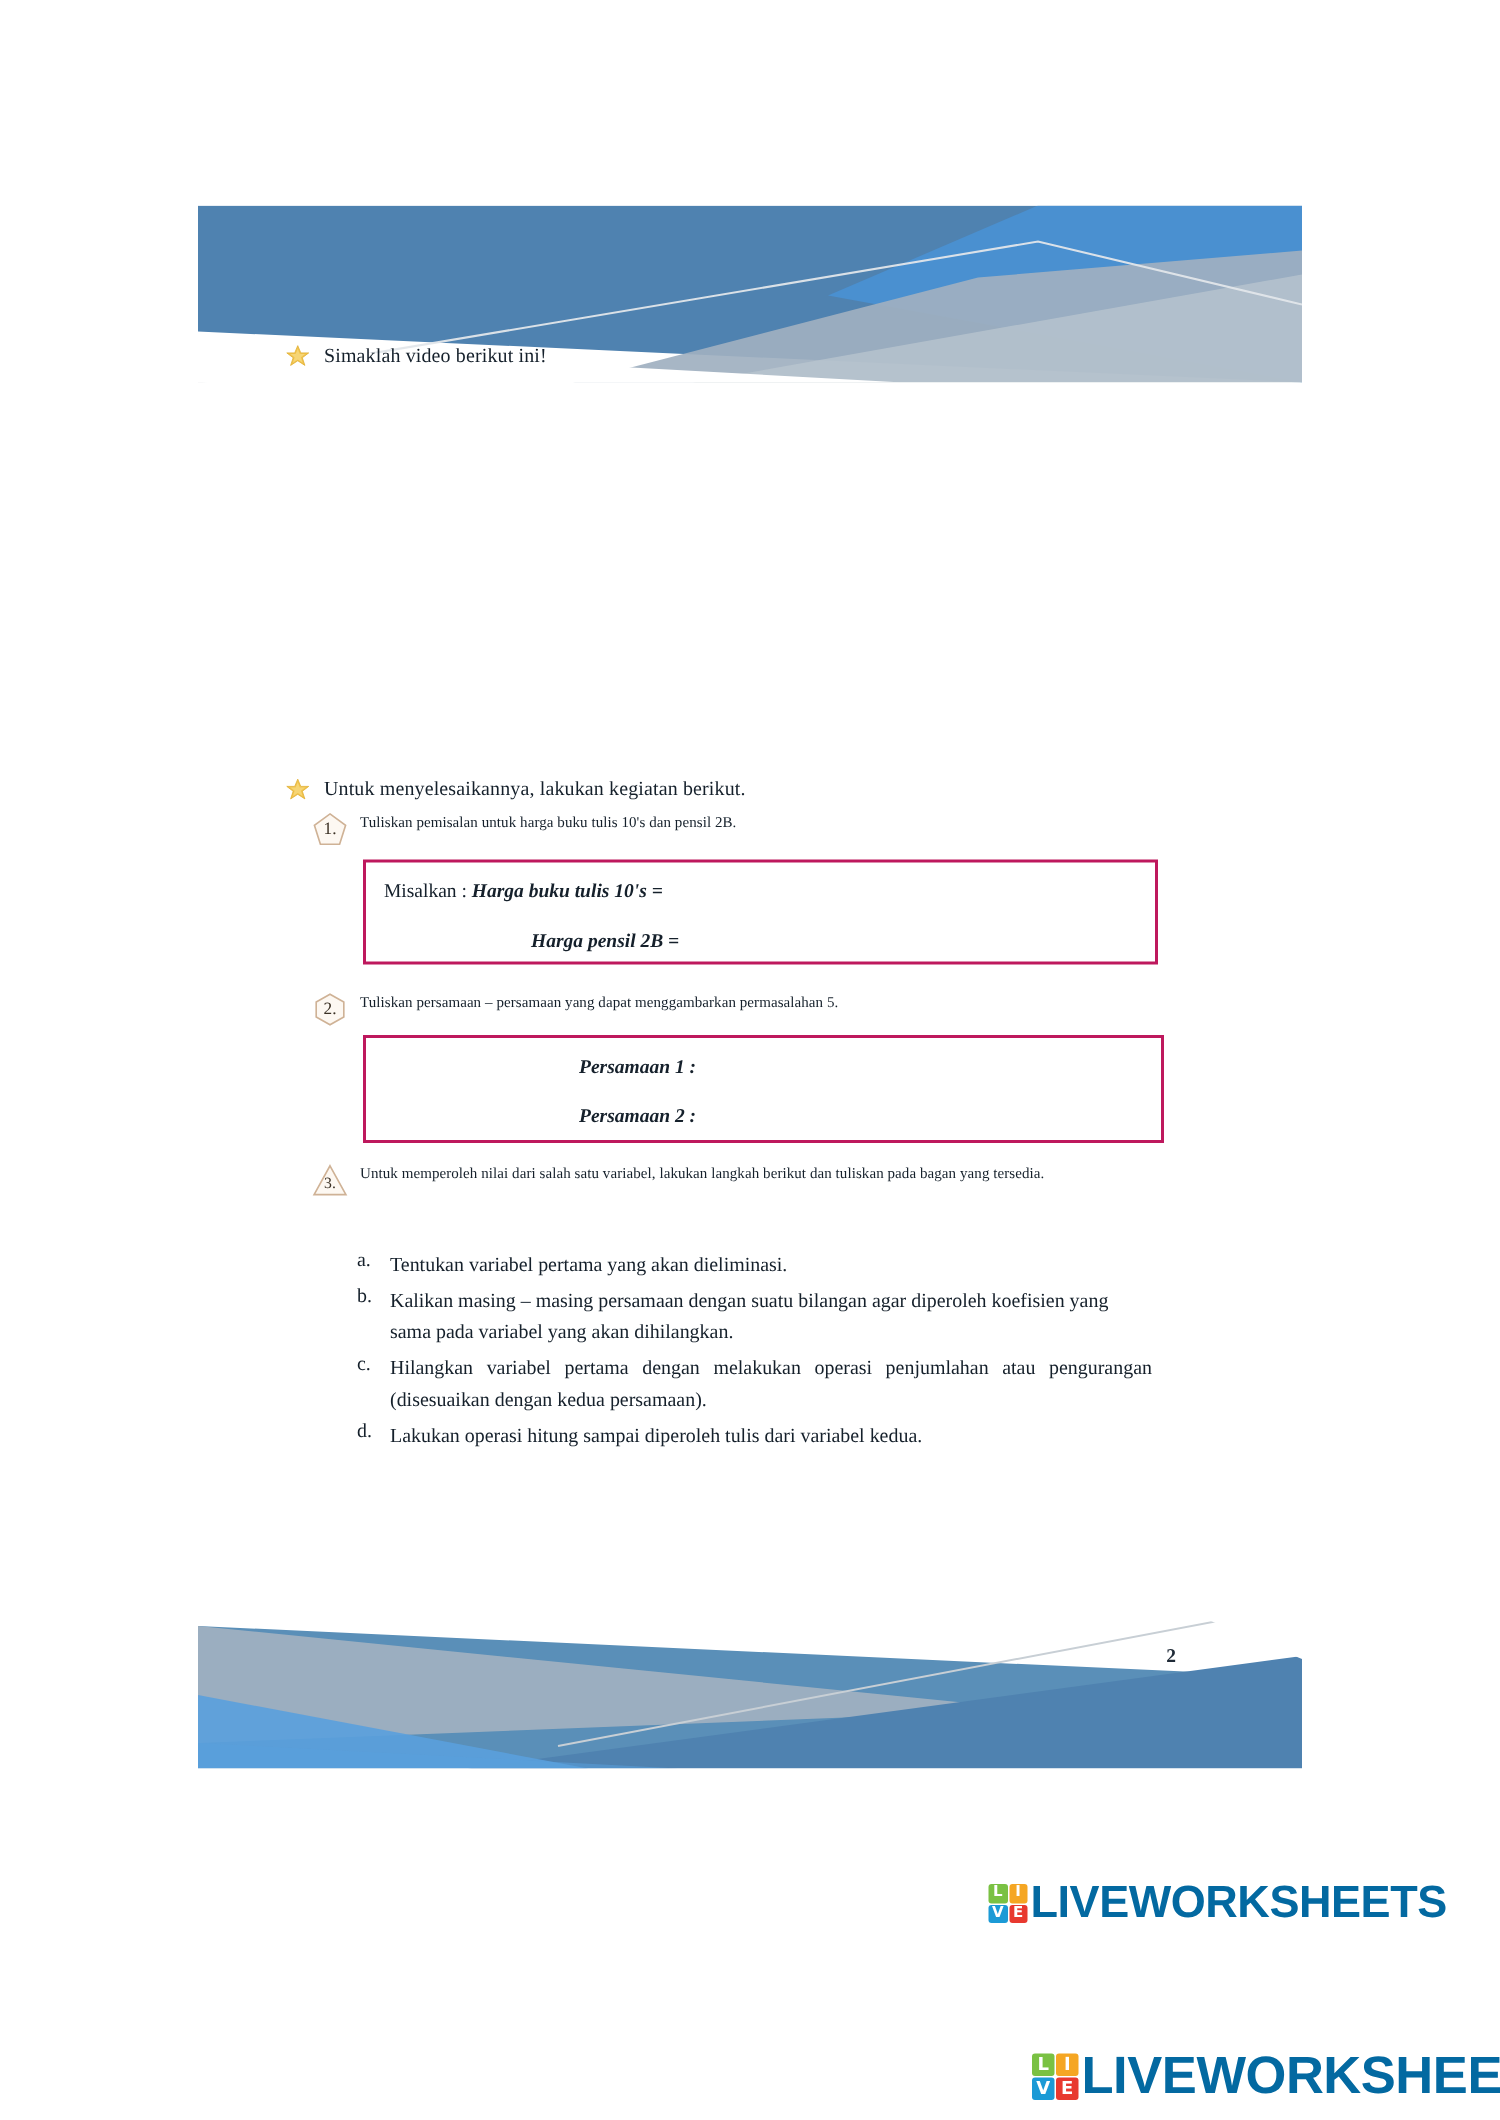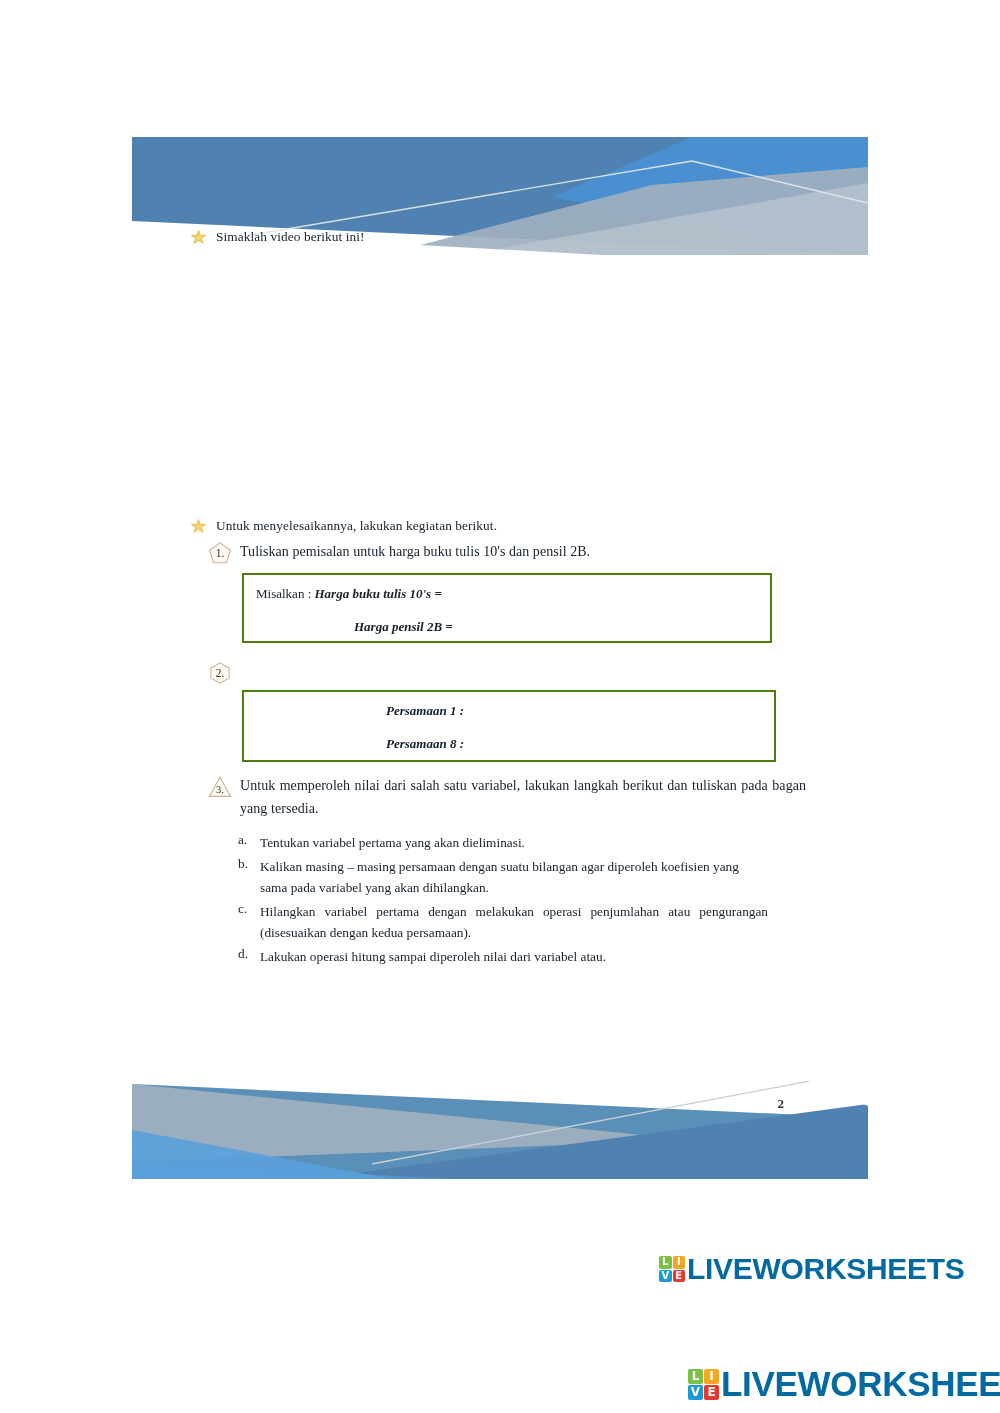--- a/index.html
+++ b/index.html
@@ -139,30 +139,30 @@
     text-align: center;
     font-family: "Liberation Serif", serif;
     font-size: 11.5px;
     color: #3a3024;
     font-weight: normal;
   }
   .badge.tri .badge-num { transform: translateY(-26%); font-size: 10.5px; }
 
   .num-text {
     font-family: "Liberation Serif", serif;
-    font-size: 14px;
+    font-size: 10px;
     color: #15202b;
     line-height: 1.62;
     letter-spacing: .05px;
   }
 
   
   .answer-box {
     position: absolute;
-    border: 2px solid #4d7c0f;
+    border: 2px solid #be185d;
     background: #ffffff;
     box-sizing: border-box;
   }
   .answer-line {
     font-family: "Liberation Serif", serif;
     font-size: 13px;
     color: #15202b;
   }
   .ital-bold { font-style: italic; font-weight: bold; }
 
@@ -287,25 +287,26 @@
       <div class="answer-line ital-bold" style="position:absolute; left:110px; top:44px;">Harga pensil 2B =</div>
     </div>
 
     <div class="num-item" style="left:76px; top:524px; width:600px;">
       <span class="badge">
         <svg width="24" height="24" viewBox="0 0 24 24" xmlns="http://www.w3.org/2000/svg">
           <polygon points="12,1.8 21.2,7.0 21.2,17.0 12,22.2 2.8,17.0 2.8,7.0" fill="#fdf8f2" stroke="#cfb296" stroke-width="1.1"></polygon>
         </svg>
         <span class="badge-num">2.</span>
       </span>
+      <span class="num-text">Tuliskan persamaan – persamaan yang dapat menggambarkan permasalahan 5.</span>
     </div>
 
     <div class="answer-box" style="left:110px; top:553px; width:534px; height:72px;">
       <div class="answer-line ital-bold" style="position:absolute; left:142px; top:11px;">Persamaan 1 :</div>
-      <div class="answer-line ital-bold" style="position:absolute; left:142px; top:44px;">Persamaan 8 :</div>
+      <div class="answer-line ital-bold" style="position:absolute; left:142px; top:44px;">Persamaan 2 :</div>
     </div>
 
     <div class="num-item" style="left:76px; top:638px; width:600px;">
       <span class="badge tri">
         <svg width="24" height="24" viewBox="0 0 24 24" xmlns="http://www.w3.org/2000/svg">
           <polygon points="12,2.2 22.6,21.4 1.4,21.4" fill="#fdf8f2" stroke="#cfb296" stroke-width="1.1"></polygon>
         </svg>
         <span class="badge-num">3.</span>
       </span>
       <span class="num-text justify" style="width:566px;">Untuk memperoleh nilai dari salah satu variabel, lakukan langkah berikut dan tuliskan pada bagan yang tersedia.</span>
@@ -319,21 +320,21 @@
       <div class="sub-item">
         <span class="sub-marker">b.</span>
         <span class="sub-body">Kalikan masing – masing persamaan dengan suatu bilangan agar diperoleh koefisien yang sama pada variabel yang akan dihilangkan.</span>
       </div>
       <div class="sub-item">
         <span class="sub-marker">c.</span>
         <span class="sub-body justify">Hilangkan variabel pertama dengan melakukan operasi penjumlahan atau pengurangan (disesuaikan dengan kedua persamaan).</span>
       </div>
       <div class="sub-item">
         <span class="sub-marker">d.</span>
-        <span class="sub-body">Lakukan operasi hitung sampai diperoleh nilai dari variabel atau.</span>
+        <span class="sub-body">Lakukan operasi hitung sampai diperoleh tulis dari variabel kedua.</span>
       </div>
     </div>
 
   </div>
 
   <div class="footer-banner">
     <svg width="736" height="113" viewBox="0 0 736 113" xmlns="http://www.w3.org/2000/svg">
       <rect x="0" y="0" width="736" height="113" fill="#ffffff"></rect>
       <polygon points="0,18 736,52 736,113 0,113" fill="#5a8fb8"></polygon>
       <polygon points="0,18 560,74 0,96" fill="#9fb0c0" opacity="0.95"></polygon>

